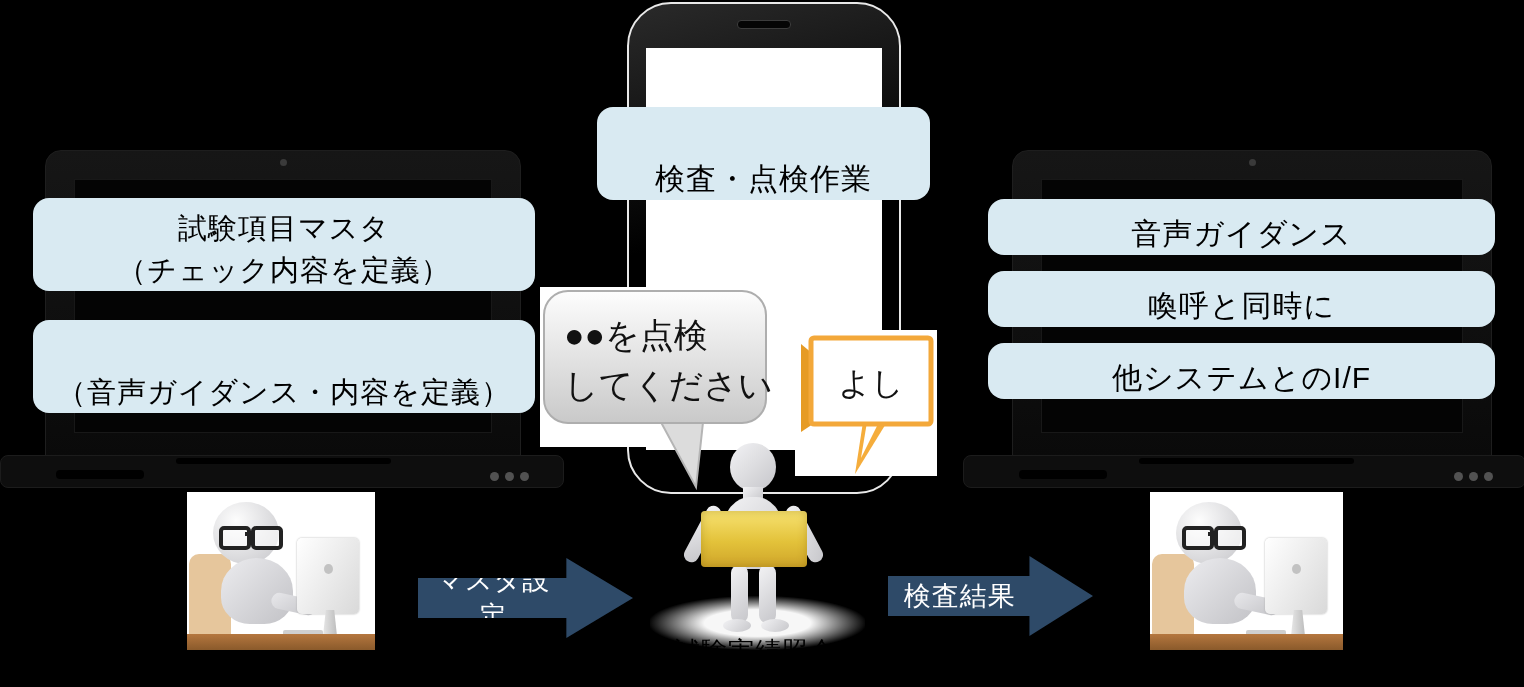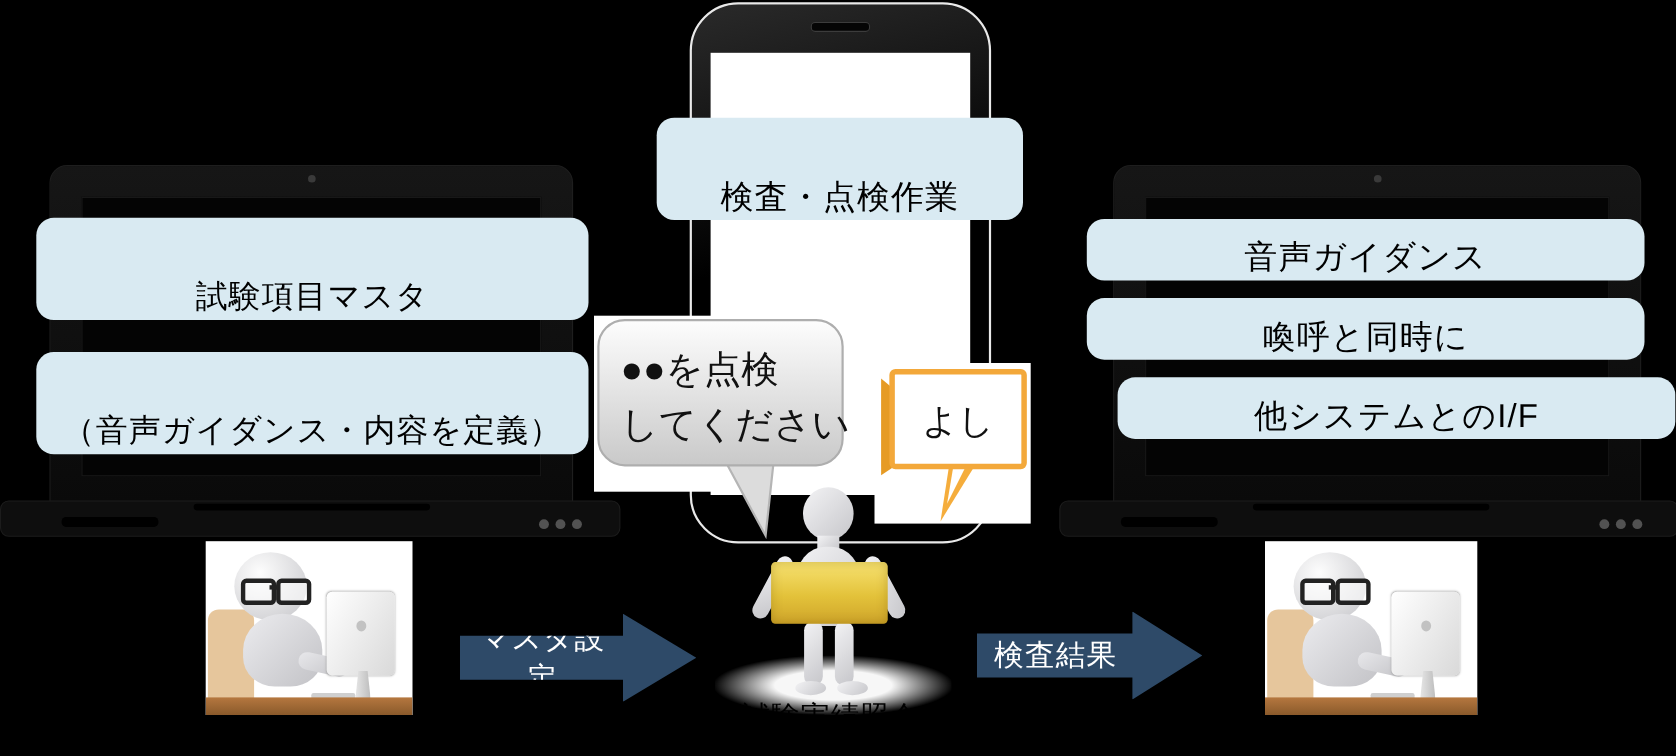--- a/index.html
+++ b/index.html
@@ -79,20 +79,21 @@
   <div class="abs laptop-base" style="left:0px;top:455px;width:562px;height:31px;">
     <div class="hinge-slot" style="left:175px;top:2px;width:215px;"></div>
     <div class="base-slot" style="left:55px;top:14px;width:88px;"></div>
     <div class="base-dot" style="left:489px;top:16px;"></div>
     <div class="base-dot" style="left:504px;top:16px;"></div>
     <div class="base-dot" style="left:519px;top:16px;"></div>
   </div>
 
   <div class="abs panel" style="left:33px;top:198px;width:502px;height:93px;">
     <span class="l1">試験項目マスタ</span>
+    <span class="l2">（チェック内容を定義）</span>
   </div>
   <div class="abs panel" style="left:33px;top:320px;width:502px;height:93px;">
     <span class="l2">（音声ガイダンス・内容を定義）</span>
   </div>
 
   <div class="abs" id="phone" style="left:627px;top:2px;width:270px;height:488px;">
     <div id="speaker" style="left:108px;top:16px;width:52px;"></div>
     <div id="phone-screen" style="left:17px;top:44px;width:236px;height:402px;"></div>
   </div>
   <div class="abs panel" style="left:597px;top:107px;width:333px;height:93px;z-index:5;">
@@ -148,21 +149,21 @@
     <div class="base-dot" style="left:505px;top:16px;"></div>
     <div class="base-dot" style="left:520px;top:16px;"></div>
   </div>
 
   <div class="abs panel" style="left:988px;top:199px;width:507px;height:56px;">
     <span class="panel-single">音声ガイダンス</span>
   </div>
   <div class="abs panel" style="left:988px;top:271px;width:507px;height:56px;">
     <span class="panel-single">喚呼と同時に</span>
   </div>
-  <div class="abs panel" style="left:988px;top:343px;width:507px;height:56px;margin-left:28px;">
+  <div class="abs panel" style="left:988px;top:343px;width:507px;height:56px;">
     <span class="panel-single">他システムとのI/F</span>
   </div>
 
   <div class="abs worker" style="left:187px;top:492px;width:188px;height:158px;">
     <div class="chair"></div>
     <div class="w-head"></div>
     <div class="lens left"></div>
     <div class="lens right"></div>
     <div class="bridge"></div>
     <div class="w-body"></div>

